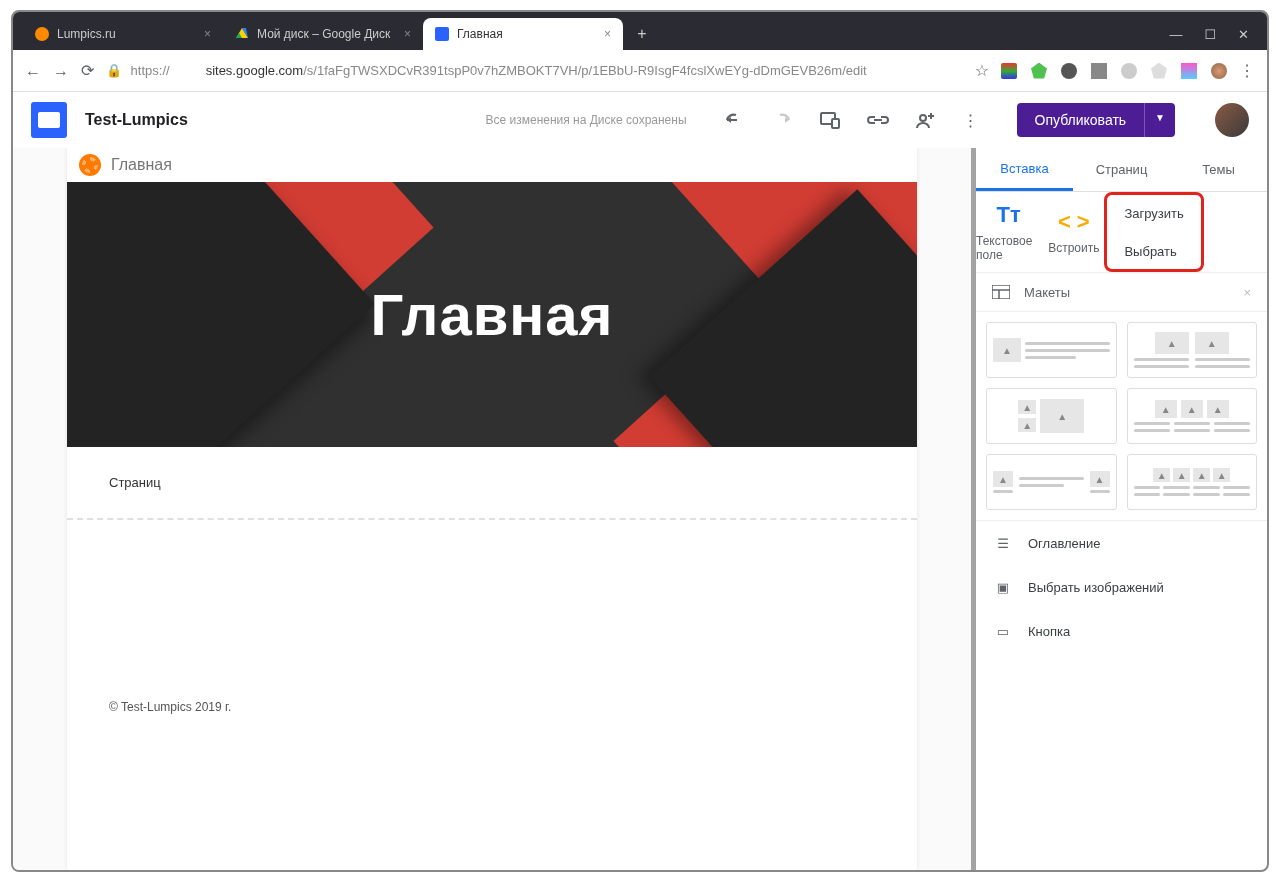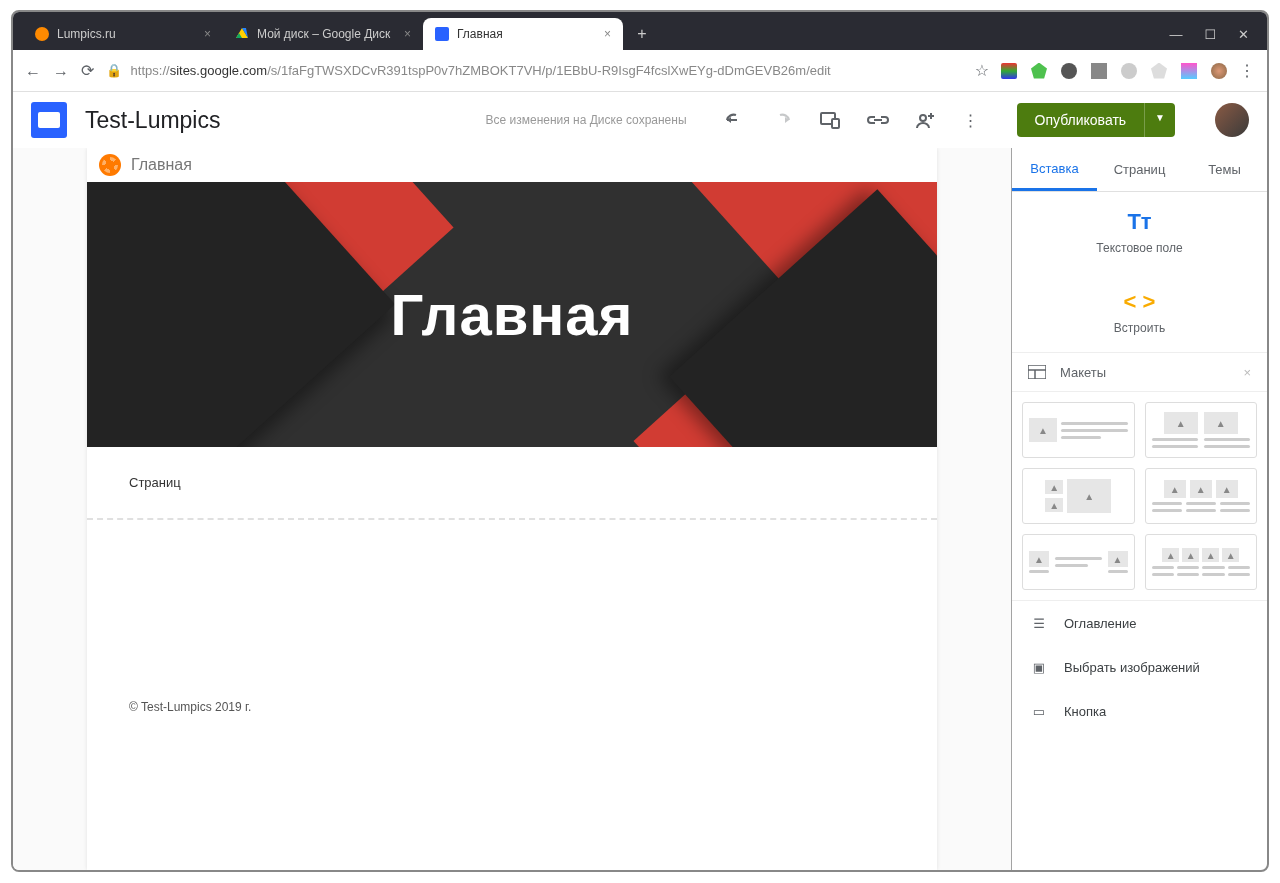--- a/index.html
+++ b/index.html
@@ -9,32 +9,32 @@
 .tabs { display:flex; align-items:center; gap:0; flex:1; }
 .tab { height:32px; display:flex; align-items:center; gap:8px; padding:0 12px; font-size:12px; color:#ccc; border-radius:8px 8px 0 0; min-width:200px; }
 .tab.active { background:#fff; color:#333; }
 .tab-close { color:#888; cursor:pointer; margin-left:auto; }
 .new-tab { width:26px; height:26px; display:flex; align-items:center; justify-content:center; color:#ccc; font-size:16px; margin-left:6px; }
 .win-controls { display:flex; gap:22px; padding:0 8px 8px; }
 .win-btn { color:#ccc; font-size:13px; cursor:pointer; }
 .addrbar { height:42px; display:flex; align-items:center; gap:12px; padding:0 12px; border-bottom:1px solid #e0e0e0; }
 .nav-icon { color:#5f6368; font-size:16px; cursor:pointer; }
 .url { flex:1; font-size:13px; color:#333; display:flex; align-items:center; gap:8px; }
-.url .domain { color:#333; }
+.url .domain { color:#333;margin-left:36px; }
 .url .path { color:#888; }
 .ext-icons { display:flex; gap:14px; align-items:center; }
 .ext-icons span { width:16px; height:16px; display:inline-block; }
 .app-header { height:56px; display:flex; align-items:center; padding:0 18px; gap:18px; }
 .sites-logo { width:36px; height:36px; background:#2962ff; border-radius:3px; display:flex; align-items:center; justify-content:center; }
 .sites-logo::before { content:""; width:22px; height:16px; background:#fff; border-radius:2px; }
-.site-title { font-size:23px; color:#202124; }
+.site-title { font-size:16px; color:#202124;font-weight:bold; }
 .save-msg { font-size:12px; color:#999; margin-left:auto; margin-right:18px; }
 .hdr-actions { display:flex; align-items:center; gap:26px; color:#5f6368; }
 .hdr-icon { cursor:pointer; }
-.publish-group { display:flex; background:#4d7c0f; border-radius:4px; overflow:hidden; margin-left:12px; }
+.publish-group { display:flex; background:#4c1d95; border-radius:4px; overflow:hidden; margin-left:12px; }
 .publish-btn { padding:9px 18px; color:#fff; font-size:14px; cursor:pointer; }
 .publish-drop { padding:9px 10px; color:#fff; border-left:1px solid rgba(255,255,255,.25); cursor:pointer; font-size:10px; }
 .avatar { width:34px; height:34px; border-radius:50%; background:linear-gradient(135deg,#8a5a44,#3a3a3a); margin-left:14px; }
 .workspace { flex:1; display:flex; overflow:hidden; }
 .canvas-area { flex:1; background:#fafafa; overflow:hidden; position:relative; }
 .canvas { width:850px; margin:0 auto; background:#fff; height:100%; box-shadow:0 0 4px rgba(0,0,0,.1); }
 .site-bar { height:34px; display:flex; align-items:center; padding:0 12px; gap:10px; }
 .site-logo-icon { width:22px; height:22px; background:#ff7a00; border-radius:50%; position:relative; }
 .site-logo-icon::before { content:""; position:absolute; inset:3px; background:radial-gradient(circle,#ff7a00 40%,transparent 41%),conic-gradient(#ffb066 0 45deg,#ff7a00 45deg 90deg,#ffb066 90deg 135deg,#ff7a00 135deg 180deg,#ffb066 180deg 225deg,#ff7a00 225deg 270deg,#ffb066 270deg 315deg,#ff7a00 315deg); border-radius:50%; }
 .site-bar-title { font-size:16px; color:#777; }
@@ -42,25 +42,25 @@
 .hero .shape { position:absolute; }
 .hero .red1 { background:#d13c33; width:420px; height:420px; transform:rotate(48deg); left:-140px; top:-180px; }
 .hero .dark1 { background:#232323; width:330px; height:330px; transform:rotate(48deg); left:-90px; top:-55px; box-shadow:8px 8px 18px rgba(0,0,0,.4); }
 .hero .red2 { background:#d13c33; width:360px; height:360px; transform:rotate(48deg); right:-150px; top:-210px; }
 .hero .dark2 { background:#232323; width:280px; height:280px; transform:rotate(48deg); right:-70px; top:65px; box-shadow:-8px 8px 18px rgba(0,0,0,.4); }
 .hero .red3 { background:#d13c33; width:80px; height:220px; transform:rotate(48deg); right:155px; top:105px; }
 .hero h1 { position:relative; color:#fff; font-size:58px; font-weight:800; letter-spacing:1px; }
 .page-body { padding:28px 42px; font-size:13px; color:#333; }
 .dashed-sep { border-top:2px dashed #e0e0e0; margin:0 0 180px; }
 .footer-text { font-size:12px; color:#555; padding:0 42px; }
-.sidebar { width:256px; border-left:1px solid #a3a3a3; display:flex; flex-direction:column; }
+.sidebar { width:296px; border-left:5px solid #a3a3a3; display:flex; flex-direction:column; }
 .side-tabs { display:flex; height:44px; border-bottom:1px solid #e0e0e0; }
 .side-tab { flex:1; display:flex; align-items:center; justify-content:center; font-size:13px; color:#5f6368; cursor:pointer; }
 .side-tab.active { color:#1a73e8; border-bottom:3px solid #1a73e8; font-weight:500; }
-.insert-grid { display:grid; grid-template-columns:1fr; }
+.insert-grid { display:grid; grid-template-columns:1fr 1fr 1fr 1fr; }
 .insert-cell { height:80px; display:flex; flex-direction:column; align-items:center; justify-content:center; gap:6px; font-size:12px; color:#5f6368; cursor:pointer; }
 .insert-cell.hl { background:#ececec; position:relative; }
 .hl-border { position:absolute; inset:2px; border:3px solid #e0231b; border-radius:8px; pointer-events:none; }
 .cell-icon { font-size:22px; }
 .dropdown { position:relative; }
 .drop-item { height:38px; display:flex; align-items:center; padding:0 18px; font-size:13px; color:#3c4043; cursor:pointer; }
 .drop-box { position:relative; background:#fff; }
 .section-hdr { height:40px; display:flex; align-items:center; padding:0 16px; gap:14px; font-size:13px; color:#5f6368; border-top:1px solid #eee; border-bottom:1px solid #eee; }
 .section-hdr .x { margin-left:auto; color:#bbb; }
 .layouts { display:grid; grid-template-columns:1fr 1fr; gap:10px; padding:10px; }
@@ -208,20 +208,27 @@
       </div>
       <div class="insert-grid">
         <div class="insert-cell">
           <span class="cell-icon" style="color:#1a73e8;font-weight:bold">Tᴛ</span>
           <span>Текстовое поле</span>
         </div>
         <div class="insert-cell">
           <span class="cell-icon" style="color:#f9ab00;font-weight:bold">&lt;&nbsp;&gt;</span>
           <span>Встроить</span>
         </div>
+        <div class="insert-cell dropdown">
+          <div class="drop-box">
+            <div class="hl-border" style="inset:-2px"></div>
+            <div class="drop-item">Загрузить</div>
+            <div class="drop-item">Выбрать</div>
+          </div>
+        </div>
       </div>
 
       <div class="section-hdr">
         <span>
             <svg width="18" height="14">
               <rect width="18" height="14" stroke="#5f6368" stroke-width="1.5" fill="none"></rect>
               <line x1="0" y1="5" x2="18" y2="5" stroke="#5f6368" stroke-width="1.5"></line>
               <line x1="7" y1="5" x2="7" y2="14" stroke="#5f6368" stroke-width="1.5"></line>
             </svg>
           </span>

